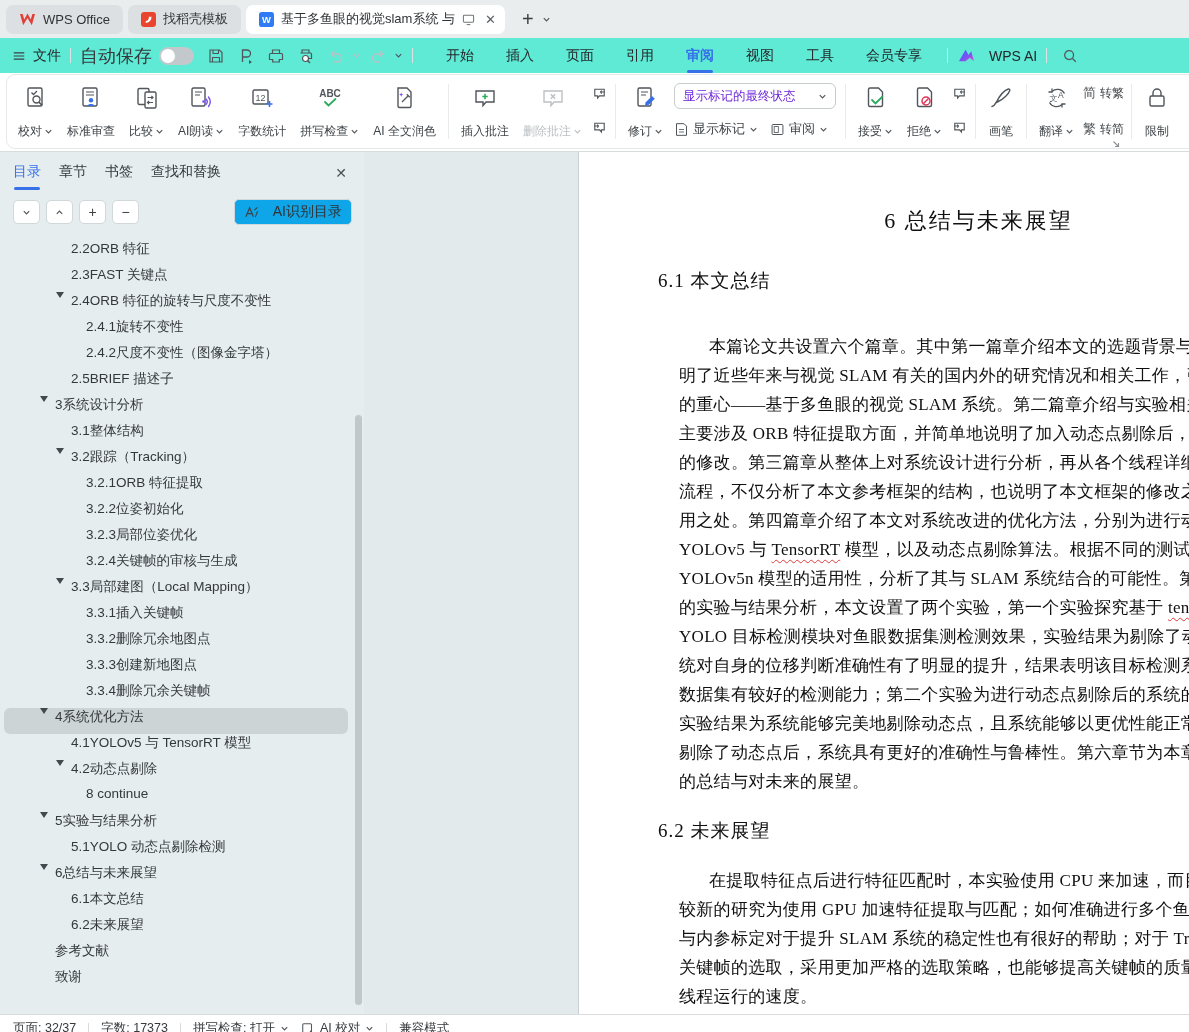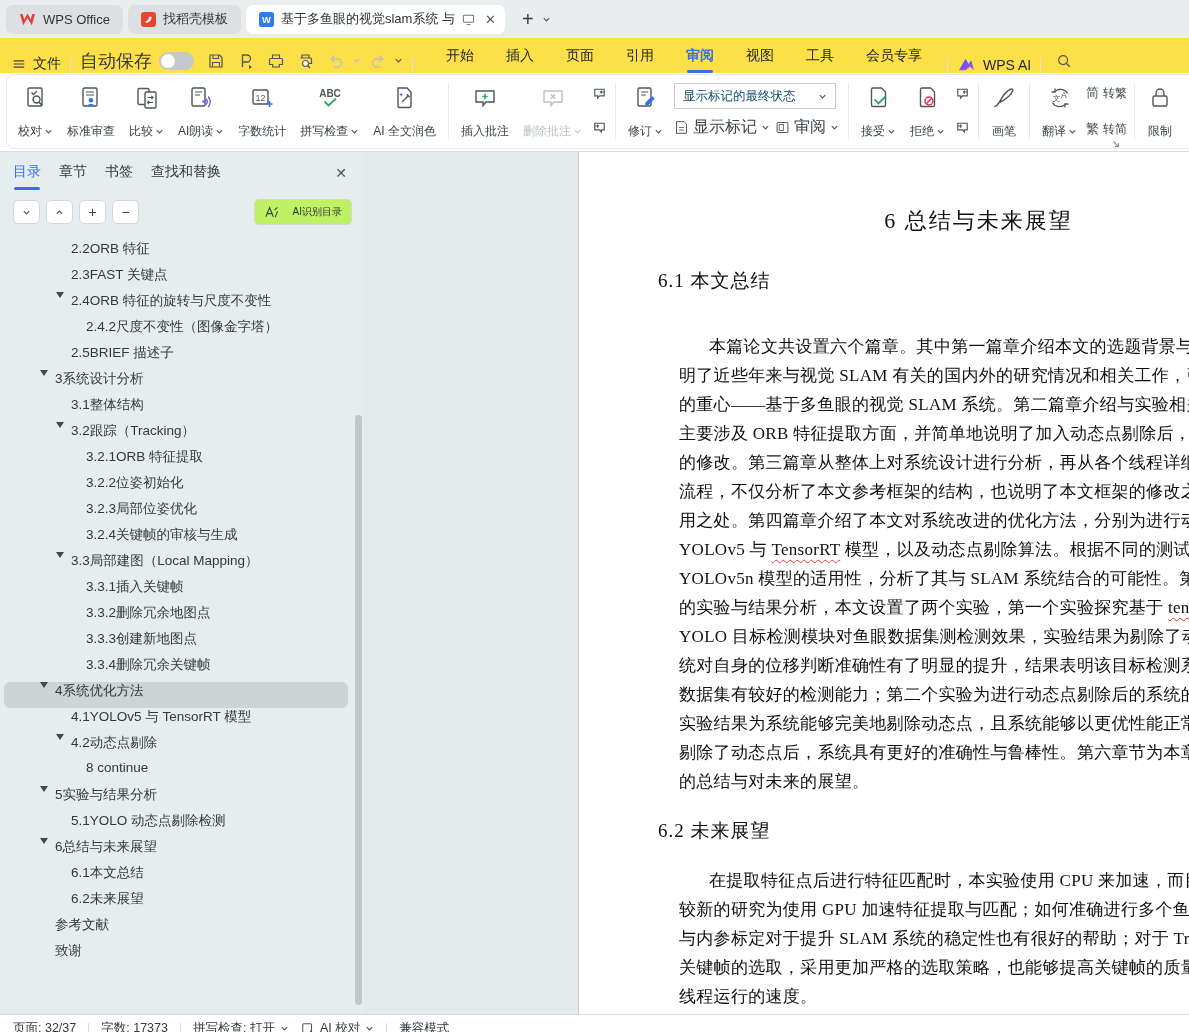--- a/index.html
+++ b/index.html
@@ -6,62 +6,62 @@
 html,body{width:1189px;height:1032px}
 body{position:relative;overflow:hidden;background:#e9edee;font-family:"Liberation Sans","DejaVu Sans",sans-serif;color:#333}
 svg{display:block}
 
 .tabbar{position:absolute;top:0;left:0;right:0;height:38px;display:flex;align-items:center;padding-left:6px;gap:5px}
 .tab{height:29px;border-radius:7px;display:flex;align-items:center;gap:7px;padding:0 13px;background:#dcе0e2;background:#dce0e2;font-size:13px;color:#2f3336;white-space:nowrap}
 .tab.active{background:#fff;padding-right:9px}
 .tab .x{color:#5c6063;font-size:13px;margin-left:3px}
 .newtab{font-size:20px;color:#3c4043;margin:0 3px 0 12px;line-height:1}
 
-.menubar{position:absolute;top:38px;left:0;right:0;height:35px;background:#fde047;display:flex;align-items:flex-end;padding:0 12px;font-size:14px}
+.menubar{position:absolute;top:38px;left:0;right:0;height:35px;background:#5eead4;display:flex;align-items:center;padding:0 12px;font-size:14px}
 .mb-sep{width:1px;height:15px;background:#dfe2e4;margin:0 9px;flex:none}
 .file{display:flex;align-items:center;gap:7px;color:#24282b}
 .autosave{display:flex;align-items:center;gap:7px;font-size:18px;color:#35393c}
 .toggle{width:35px;height:18px;border-radius:10px;background:#c3c8cb;position:relative;flex:none}
 .toggle::after{content:"";position:absolute;left:2px;top:2px;width:14px;height:14px;border-radius:50%;background:#fff}
 .qicon{width:27px;height:25px;display:flex;align-items:center;justify-content:center}
 .qgroup{display:flex;align-items:center;gap:3px}
 .menus{display:flex;align-items:center;margin-left:8px}
 .menu-item{padding:4px 16px;height:35px;display:flex;align-items:center;position:relative;color:#24282b;white-space:nowrap}
 .menu-item.active{color:#3671e9;font-weight:bold}
 .menu-item.active::after{content:"";position:absolute;left:17px;right:17px;bottom:0;height:3px;border-radius:2px;background:#3671e9}
-.wpsai{display:flex;align-items:center;gap:7px;color:#24282b}
+.wpsai{display:flex;align-items:center;gap:13px;color:#24282b}
 
 .ribbon{position:absolute;top:73px;left:0;right:0;height:79px;background:#fff}
 .ribbon::after{content:"";position:absolute;left:0;right:0;bottom:0;height:1px;background:#d7dcdd}
 .rpanel{position:absolute;top:1px;bottom:3px;left:6px;right:-40px;border:1px solid #e5e9ea;border-radius:9px;display:flex;align-items:stretch;padding:5px 4px;background:#fff}
 .rdiv{width:1px;background:#e7ebec;margin:4px 5px;flex:none}
 .rgroup{display:flex;align-items:stretch;flex:none}
 .rbtn{display:flex;flex-direction:column;align-items:center;justify-content:space-between;padding:4px 7px 3px;font-size:12px;color:#3e4347;white-space:nowrap}
 .rbtn .ric{height:28px;display:flex;align-items:center}
 .rbtn .lbl{display:flex;align-items:center;gap:2px}
 .rbtn.disabled{color:#bdc1c4}
 .rflags{display:flex;flex-direction:column;justify-content:space-between;padding:5px 2px 7px}
 .g3col{display:flex;flex-direction:column;justify-content:space-between;padding:3px 4px 5px}
-.mk-select{width:162px;height:26px;border:1px solid #c7cccd;border-radius:0;background:#fff;display:flex;align-items:center;justify-content:space-between;padding:0 8px;font-size:12.5px;color:#0c4a6e}
-.g3row{display:flex;gap:5px;font-size:16px;color:#3e4347;align-items:center}
+.mk-select{width:162px;height:26px;border:1px solid #c7cccd;border-radius:6px;background:#fff;display:flex;align-items:center;justify-content:space-between;padding:0 8px;font-size:12.5px;color:#6d28d9}
+.g3row{display:flex;gap:12px;font-size:13px;color:#3e4347;align-items:center}
 .hbtn{display:flex;align-items:center;gap:4px}
 .cvtcol{display:flex;flex-direction:column;justify-content:space-between;padding:4px 2px 5px;font-size:12px;color:#3e4347}
 .cvt{display:flex;align-items:center;gap:4px}
 .cvt .zh{font-size:13px;color:#4a5054}
 .launcher{position:absolute;right:68px;bottom:3px}
 
 .sidebar{position:absolute;top:152px;left:0;width:364px;bottom:0;background:#e6edef}
 .sb-tabs{display:flex;gap:18px;padding:11px 0 0 13px;font-size:14px;color:#33383b;align-items:flex-start}
 .sb-tab{position:relative;padding-bottom:9px;white-space:nowrap}
 .sb-tab.active{color:#3671e9}
 .sb-tab.active::after{content:"";position:absolute;left:1px;right:1px;bottom:0;height:3px;background:#3671e9;border-radius:2px}
 .sb-close{position:absolute;right:17px;top:13px;color:#4d5154;font-size:14px}
 .sb-tools{display:flex;gap:6px;padding:9px 12px 0 13px;align-items:center}
 .sqbtn{width:27px;height:24px;background:#fff;border:1px solid #d2d7d9;border-radius:5px;display:flex;align-items:center;justify-content:center;font-size:14px;color:#3c4043}
-.ai-toc{margin-left:auto;height:26px;background:#bef264;border:1px solid #d2d7d9;border-radius:5px;display:flex;align-items:center;gap:14px;padding:0 9px;font-size:10px;color:#2f3336;white-space:nowrap}
+.ai-toc{margin-left:auto;height:26px;background:#0ea5e9;border:1px solid #d2d7d9;border-radius:5px;display:flex;align-items:center;gap:14px;padding:0 9px;font-size:14px;color:#2f3336;white-space:nowrap}
 .toc{position:absolute;top:88px;left:0;right:10px;bottom:0;overflow:hidden;font-size:13.5px;color:#34383b}
 .titem{height:26px;display:flex;align-items:flex-start;margin:0 6px 0 4px;border-radius:6px;white-space:nowrap}
 .titem.sel{background:#cdd4d6}
 .titem .tbox{width:15px;flex:none;display:flex;align-items:center}
 .tri{width:0;height:0;border-left:4.5px solid transparent;border-right:4.5px solid transparent;border-top:6px solid #42484c}
 .pl1{padding-left:36px}.pl2{padding-left:52px}.pl3{padding-left:82px}
 .sb-scroll{position:absolute;right:2px;top:263px;width:7px;height:590px;border-radius:4px;background:#c1c8ca}
 
 .workspace{position:absolute;top:152px;left:364px;right:0;bottom:0;background:#e3eaec}
 .page{position:absolute;left:214px;top:0;width:800px;height:862px;background:#fff;border-left:1px solid #cbd0d1;font-family:"Liberation Serif","DejaVu Serif",serif;color:#101010}
@@ -576,20 +576,23 @@
       </div>
       <div class="titem pl2">
         <span class="tbox"></span>
         <span>2.3FAST 关键点</span>
       </div>
       <div class="titem pl2">
         <span class="tbox">
           <span class="tri"></span>
         </span>
         <span>2.4ORB 特征的旋转与尺度不变性</span>
+      </div>
+      <div class="titem pl3">
+        <span>2.4.1旋转不变性</span>
       </div>
       <div class="titem pl3">
         <span>2.4.2尺度不变性（图像金字塔）</span>
       </div>
       <div class="titem pl2">
         <span class="tbox"></span>
         <span>2.5BRIEF 描述子</span>
       </div>
       <div class="titem pl1">
         <span class="tbox">

